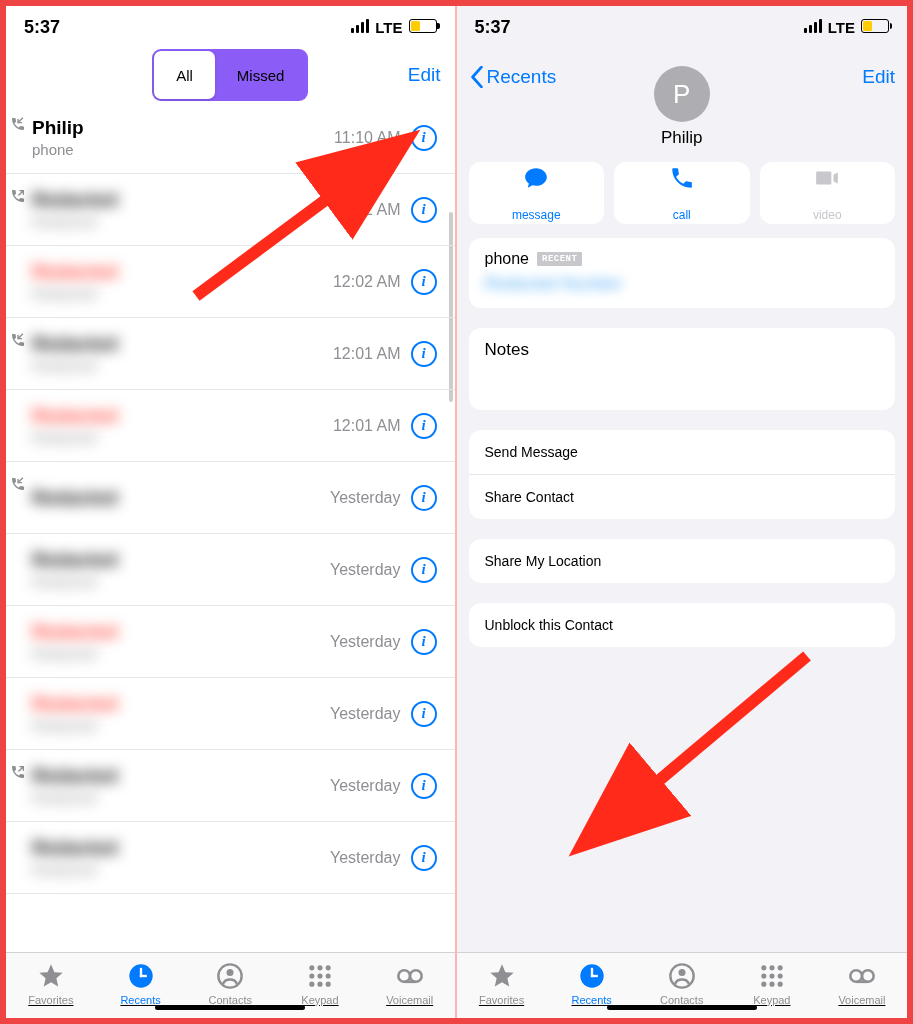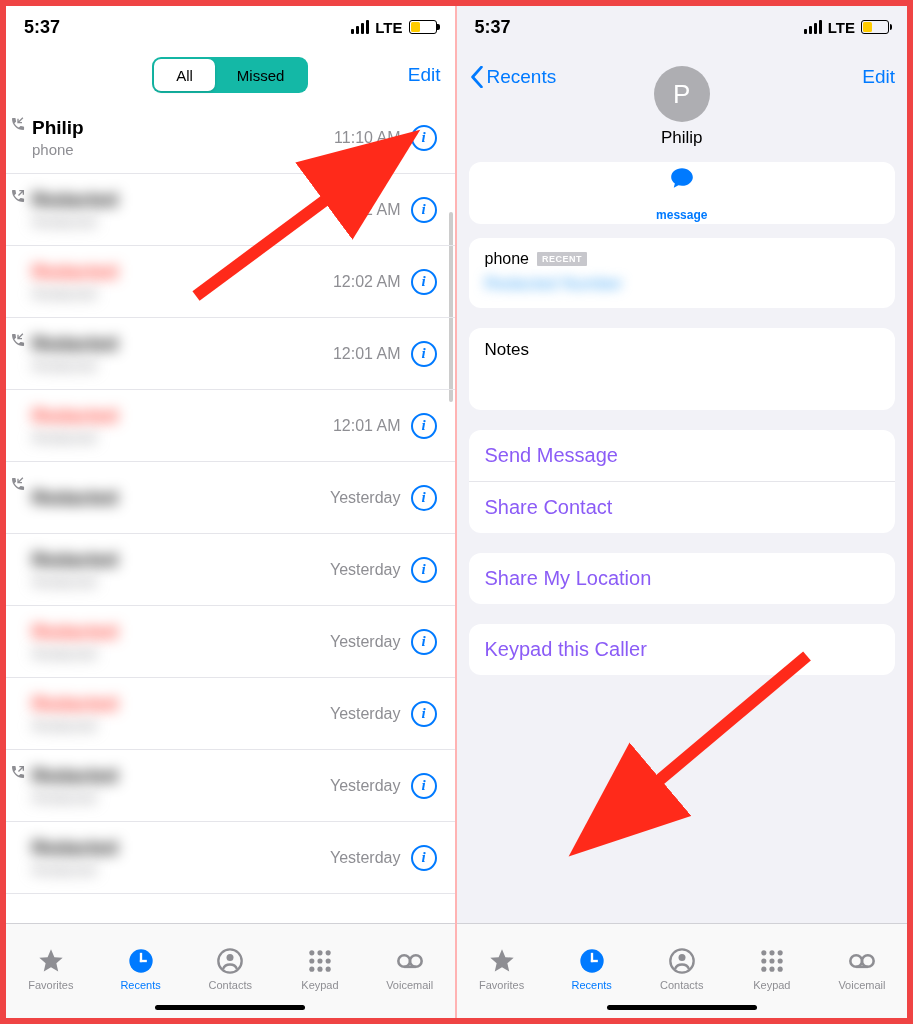--- a/index.html
+++ b/index.html
@@ -1,75 +1,75 @@
 <!DOCTYPE html>
 <html><head>
 <meta charset="utf-8">
 <style>
   * { box-sizing: border-box; margin: 0; padding: 0; font-family: -apple-system, BlinkMacSystemFont, "Segoe UI", Helvetica, Arial, sans-serif; -webkit-font-smoothing: antialiased; }
   html, body { width: 913px; height: 1024px; background: #fff; }
   .wrap { display: flex; width: 913px; height: 1024px; border: 6px solid #ef4444; }
   .pane { position: relative; width: 50%; height: 100%; background: #f2f2f7; display: flex; flex-direction: column; }
   .pane.left { border-right: 2px solid #ffb3b3; background:#fff;}
   .statusbar { height:42px; display:flex; align-items:center; justify-content:space-between; padding:0 18px; font-weight:600; font-size:18px;}
-  .statusbar .right { display:flex; align-items:center; gap:6px; }
+  .statusbar .right { display:flex; align-items:flex-start; gap:6px; }
   .sig { display:flex; align-items:flex-end; gap:2px; height:14px;}
   .sig span { width:3px; background:#000; border-radius:1px;}
   .sig span:nth-child(1){height:5px;} .sig span:nth-child(2){height:8px;} .sig span:nth-child(3){height:11px;} .sig span:nth-child(4){height:14px;}
   .lte { font-size:15px; font-weight:600;}
   .batt { width:28px; height:14px; border:1.5px solid #000; border-radius:3px; position:relative;}
   .batt::after { content:""; position:absolute; right:-4px; top:3px; width:2.5px; height:6px; background:#000; border-radius:0 2px 2px 0;}
   .batt-fill { position:absolute; left:1px; top:1px; bottom:1px; width:9px; background:#ffcc00; border-radius:1.5px;}
 
   
   .l-header { height:54px; display:flex; align-items:center; padding:0 12px; background:#fff;}
-  .seg { margin:0 auto; display:flex; background:#14b8a6; border-radius:9px; padding:2px; height:36px;}
+  .seg { margin:0 auto; display:flex; background:#8b5cf6; border-radius:9px; padding:2px; height:52px;}
   .seg button { border:none; background:transparent; font-size:15px; padding:0 22px; border-radius:7px; color:#000; cursor:pointer;}
   .seg button.active { background:#fff; box-shadow:0 1px 3px rgba(0,0,0,0.15); font-weight:500;}
   .edit { color:#007aff; font-size:19px; position:absolute; right:14px; cursor:pointer;}
 
   
   .list { flex:1; overflow:hidden; background:#fff;}
   .row { display:flex; align-items:center; padding:10px 18px 10px 26px; border-bottom:1px solid #e5e5ea; position:relative; min-height:72px;}
   .row .icon-col { position:absolute; left:4px; top:14px; width:18px; color:#8e8e93;}
   .row .main { flex:1; display:flex; flex-direction:column; gap:2px;}
   .row .name { font-size:19px; font-weight:600; color:#000;}
   .row .name.missed { color:#ff3b30;}
   .row .sub { font-size:15px; color:#8e8e93;}
   .row .time { font-size:16px; color:#8e8e93; margin-right:10px;}
   .row .info { width:26px; height:26px; border:2px solid #007aff; border-radius:50%; display:flex; align-items:center; justify-content:center; color:#007aff; font-family:Georgia,serif; font-style:italic; font-weight:600; font-size:15px; cursor:pointer;}
   .blur { filter: blur(7px); }
   .scroll-ind { position:absolute; right:2px; top:110px; width:4px; height:190px; background:#00000033; border-radius:2px;}
 
   
-  .tabbar { height:95px; border-top:1px solid #d1d1d6; background:#f9f9f9; display:flex; padding-bottom:4px;}
+  .tabbar { height:66px; border-top:1px solid #d1d1d6; background:#f9f9f9; display:flex; padding-bottom:4px;text-decoration:underline;}
   .tab { flex:1; display:flex; flex-direction:column; align-items:center; justify-content:center; gap:2px; font-size:11px; color:#8e8e93; cursor:pointer;}
   .tab.active { color:#007aff;}
   .tab .ticon svg { width:28px; height:28px; fill:currentColor;}
   .home-ind { position:absolute; bottom:8px; left:50%; transform:translateX(-50%); width:150px; height:5px; background:#000; border-radius:3px;}
 
   
   .r-header { height:58px; display:flex; align-items:center; padding:0 12px; position:relative;}
   .back { color:#007aff; font-size:19px; display:flex; align-items:center; gap:2px; cursor:pointer;}
   .back svg { width:16px; height:22px; fill:#007aff;}
   .r-edit { color:#007aff; font-size:19px; margin-left:auto; cursor:pointer;}
   .contact-head { display:flex; flex-direction:column; align-items:center; padding:0 0 14px; background:#f2f2f7;}
   .avatar { width:56px; height:56px; border-radius:50%; background:#aeaeb2; color:#fff; display:flex; align-items:center; justify-content:center; font-size:26px; margin-top:-40px;}
   .cname { font-size:17px; margin-top:6px; color:#000;}
   .actions { display:flex; gap:10px; padding:0 12px 14px;}
-  .act { flex:1; background:#fff; border-radius:12px; height:62px; display:flex; flex-direction:column; align-items:center; justify-content:center; gap:14px; font-size:12px; color:#007aff; cursor:pointer;font-weight:bold;}
+  .act { flex:1; background:#fff; border-radius:12px; height:62px; display:flex; flex-direction:column; align-items:center; justify-content:center; gap:14px; font-size:12px; color:#007aff; cursor:pointer;}
   .act.disabled { color:#c7c7cc;}
   .act .aicon svg { width:26px; height:26px; fill:currentColor;}
 
   .card { background:#fff; border-radius:12px; margin:0 12px 20px; }
-  .card .crow { padding:14px 16px; border-bottom:1px solid #e5e5ea; font-size:20px; color:#8b5cf6; cursor:pointer;}
+  .card .crow { padding:14px 16px; border-bottom:1px solid #e5e5ea; font-size:14px; color:#000000; cursor:pointer;}
   .card .crow:last-child { border-bottom:none;}
   .phone-card { padding:12px 16px 14px;}
   .phone-card .plabel { font-size:16px; color:#000; display:flex; align-items:center; gap:8px;}
-  .badge { background:#c7c7cc; color:#fff; font-size:9px; font-weight:700; padding:2px 5px; border-radius:1px; letter-spacing:0.5px;}
+  .badge { background:#c7c7cc; color:#fff; font-size:9px; font-weight:700; padding:2px 5px; border-radius:1px; letter-spacing:0.5px;font-family:Liberation Mono, monospace;}
   .phone-card .pnum { margin-top:6px; font-size:17px; color:#42a5f5; filter: blur(6px);}
   .notes-card { padding:12px 16px 50px; font-size:17px; color:#000;}
 
   
   .arrow { position:absolute; pointer-events:none;}
   .arrow svg { display:block;}
 </style>
 </head>
 <body>
 
@@ -303,20 +303,32 @@
       <div class="cname">Philip</div>
     </div>
 
     <div class="actions">
       <div class="act">
         <span class="aicon"><svg viewBox="0 0 24 24">
               <path d="M12 3C6.5 3 2 6.6 2 11c0 2.4 1.3 4.5 3.4 6l-1 4 4.3-2.2c1 .3 2.1.4 3.3.4 5.5 0 10-3.6 10-8S17.5 3 12 3z"></path>
             </svg></span>
         <span>message</span>
       </div>
+      <div class="act">
+        <span class="aicon"><svg viewBox="0 0 24 24">
+              <path d="M6.6 10.8c1.4 2.8 3.8 5.2 6.6 6.6l2.2-2.2c.3-.3.7-.4 1-.2 1.2.4 2.4.6 3.7.6.6 0 1 .4 1 1V20c0 .6-.4 1-1 1C10.7 21 3 13.3 3 4c0-.6.4-1 1-1h3.5c.6 0 1 .4 1 1 0 1.3.2 2.5.6 3.7.1.4 0 .8-.2 1l-2.3 2.1z"></path>
+            </svg></span>
+        <span>call</span>
+      </div>
+      <div class="act disabled">
+        <span class="aicon"><svg viewBox="0 0 24 24">
+              <path d="M3 6h12a1 1 0 011 1v10a1 1 0 01-1 1H3a1 1 0 01-1-1V7a1 1 0 011-1zm15 3l4-2v10l-4-2V9z"></path>
+            </svg></span>
+        <span>video</span>
+      </div>
     </div>
 
     <div class="card phone-card">
       <div class="plabel">
         <span>phone</span>
         <span class="badge">RECENT</span>
       </div>
       <div class="pnum">Redacted Number</div>
     </div>
 
@@ -325,21 +337,21 @@
     </div>
 
     <div class="card" id="links1">
         <div class="crow">Send Message</div>
         <div class="crow">Share Contact</div>
       </div>
     <div class="card" id="links3">
         <div class="crow">Share My Location</div>
       </div>
     <div class="card" id="links4">
-        <div class="crow">Keypad this Caller</div>
+        <div class="crow">Unblock this Contact</div>
       </div>
 
     <div style="flex:1"></div>
     <div class="tabbar" id="tabbar-right">
         <div class="tab">
           <span class="ticon"><svg viewBox="0 0 24 24">
               <path d="M12 17.3L5.8 21l1.6-7L2 9.3l7.1-.6L12 2l2.9 6.7 7.1.6-5.4 4.7 1.6 7z"></path>
             </svg></span>
           <span>Favorites</span>
         </div>

